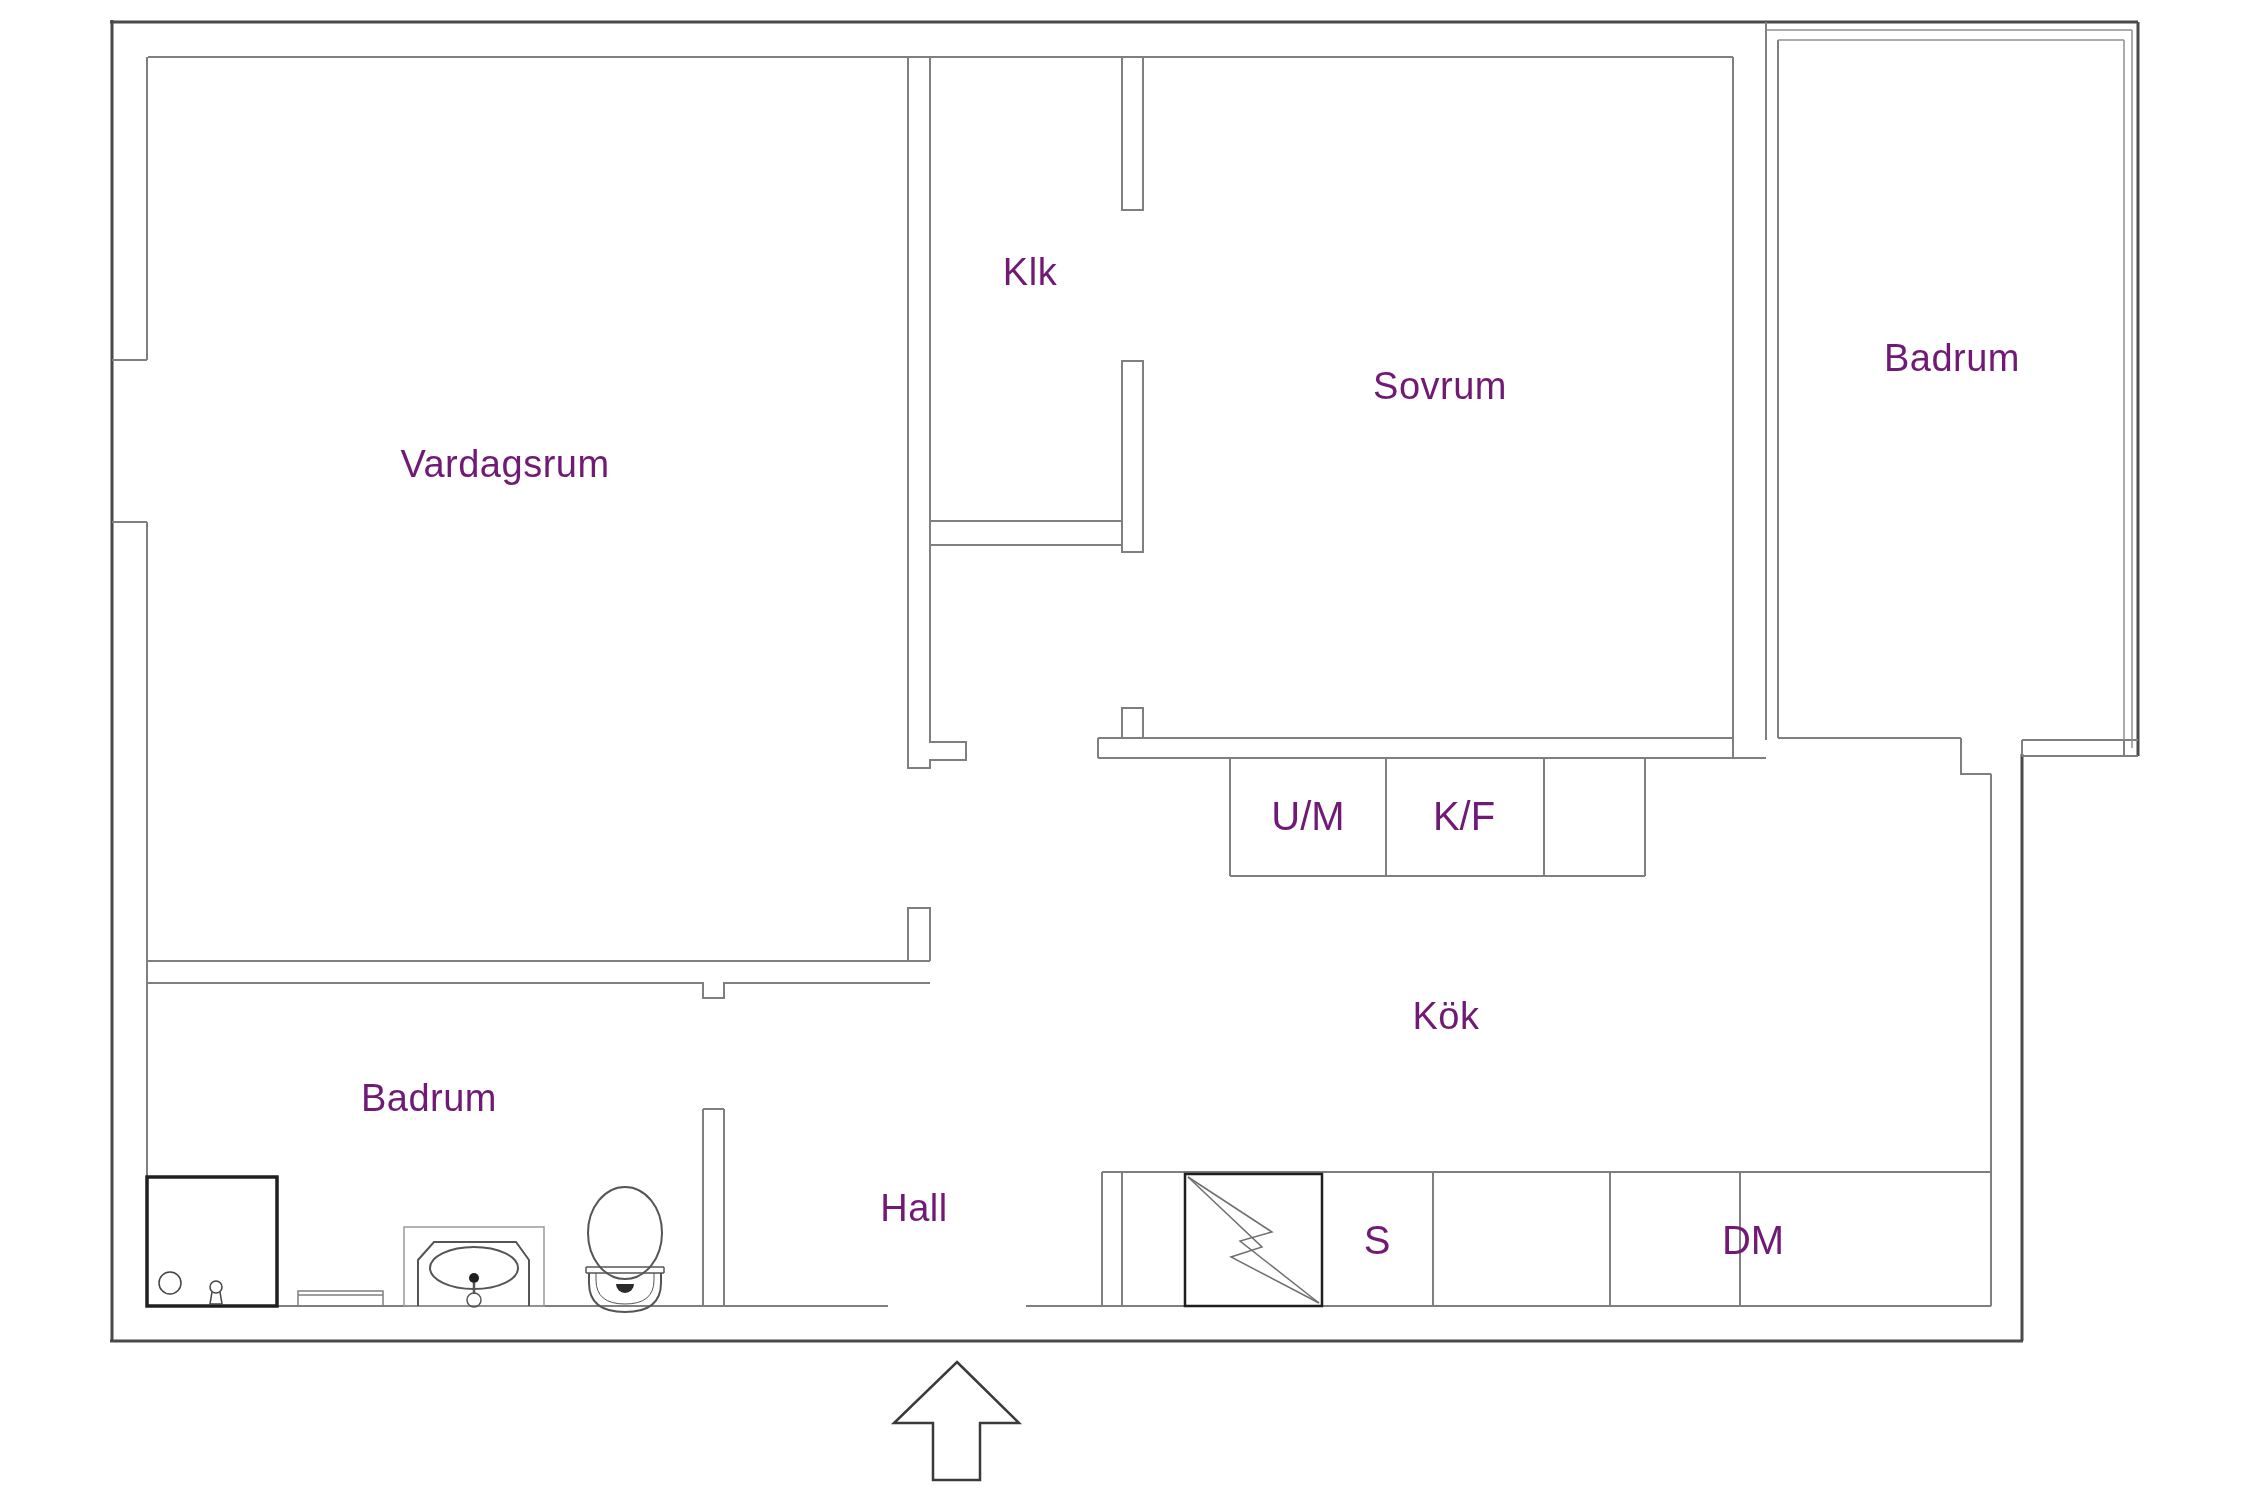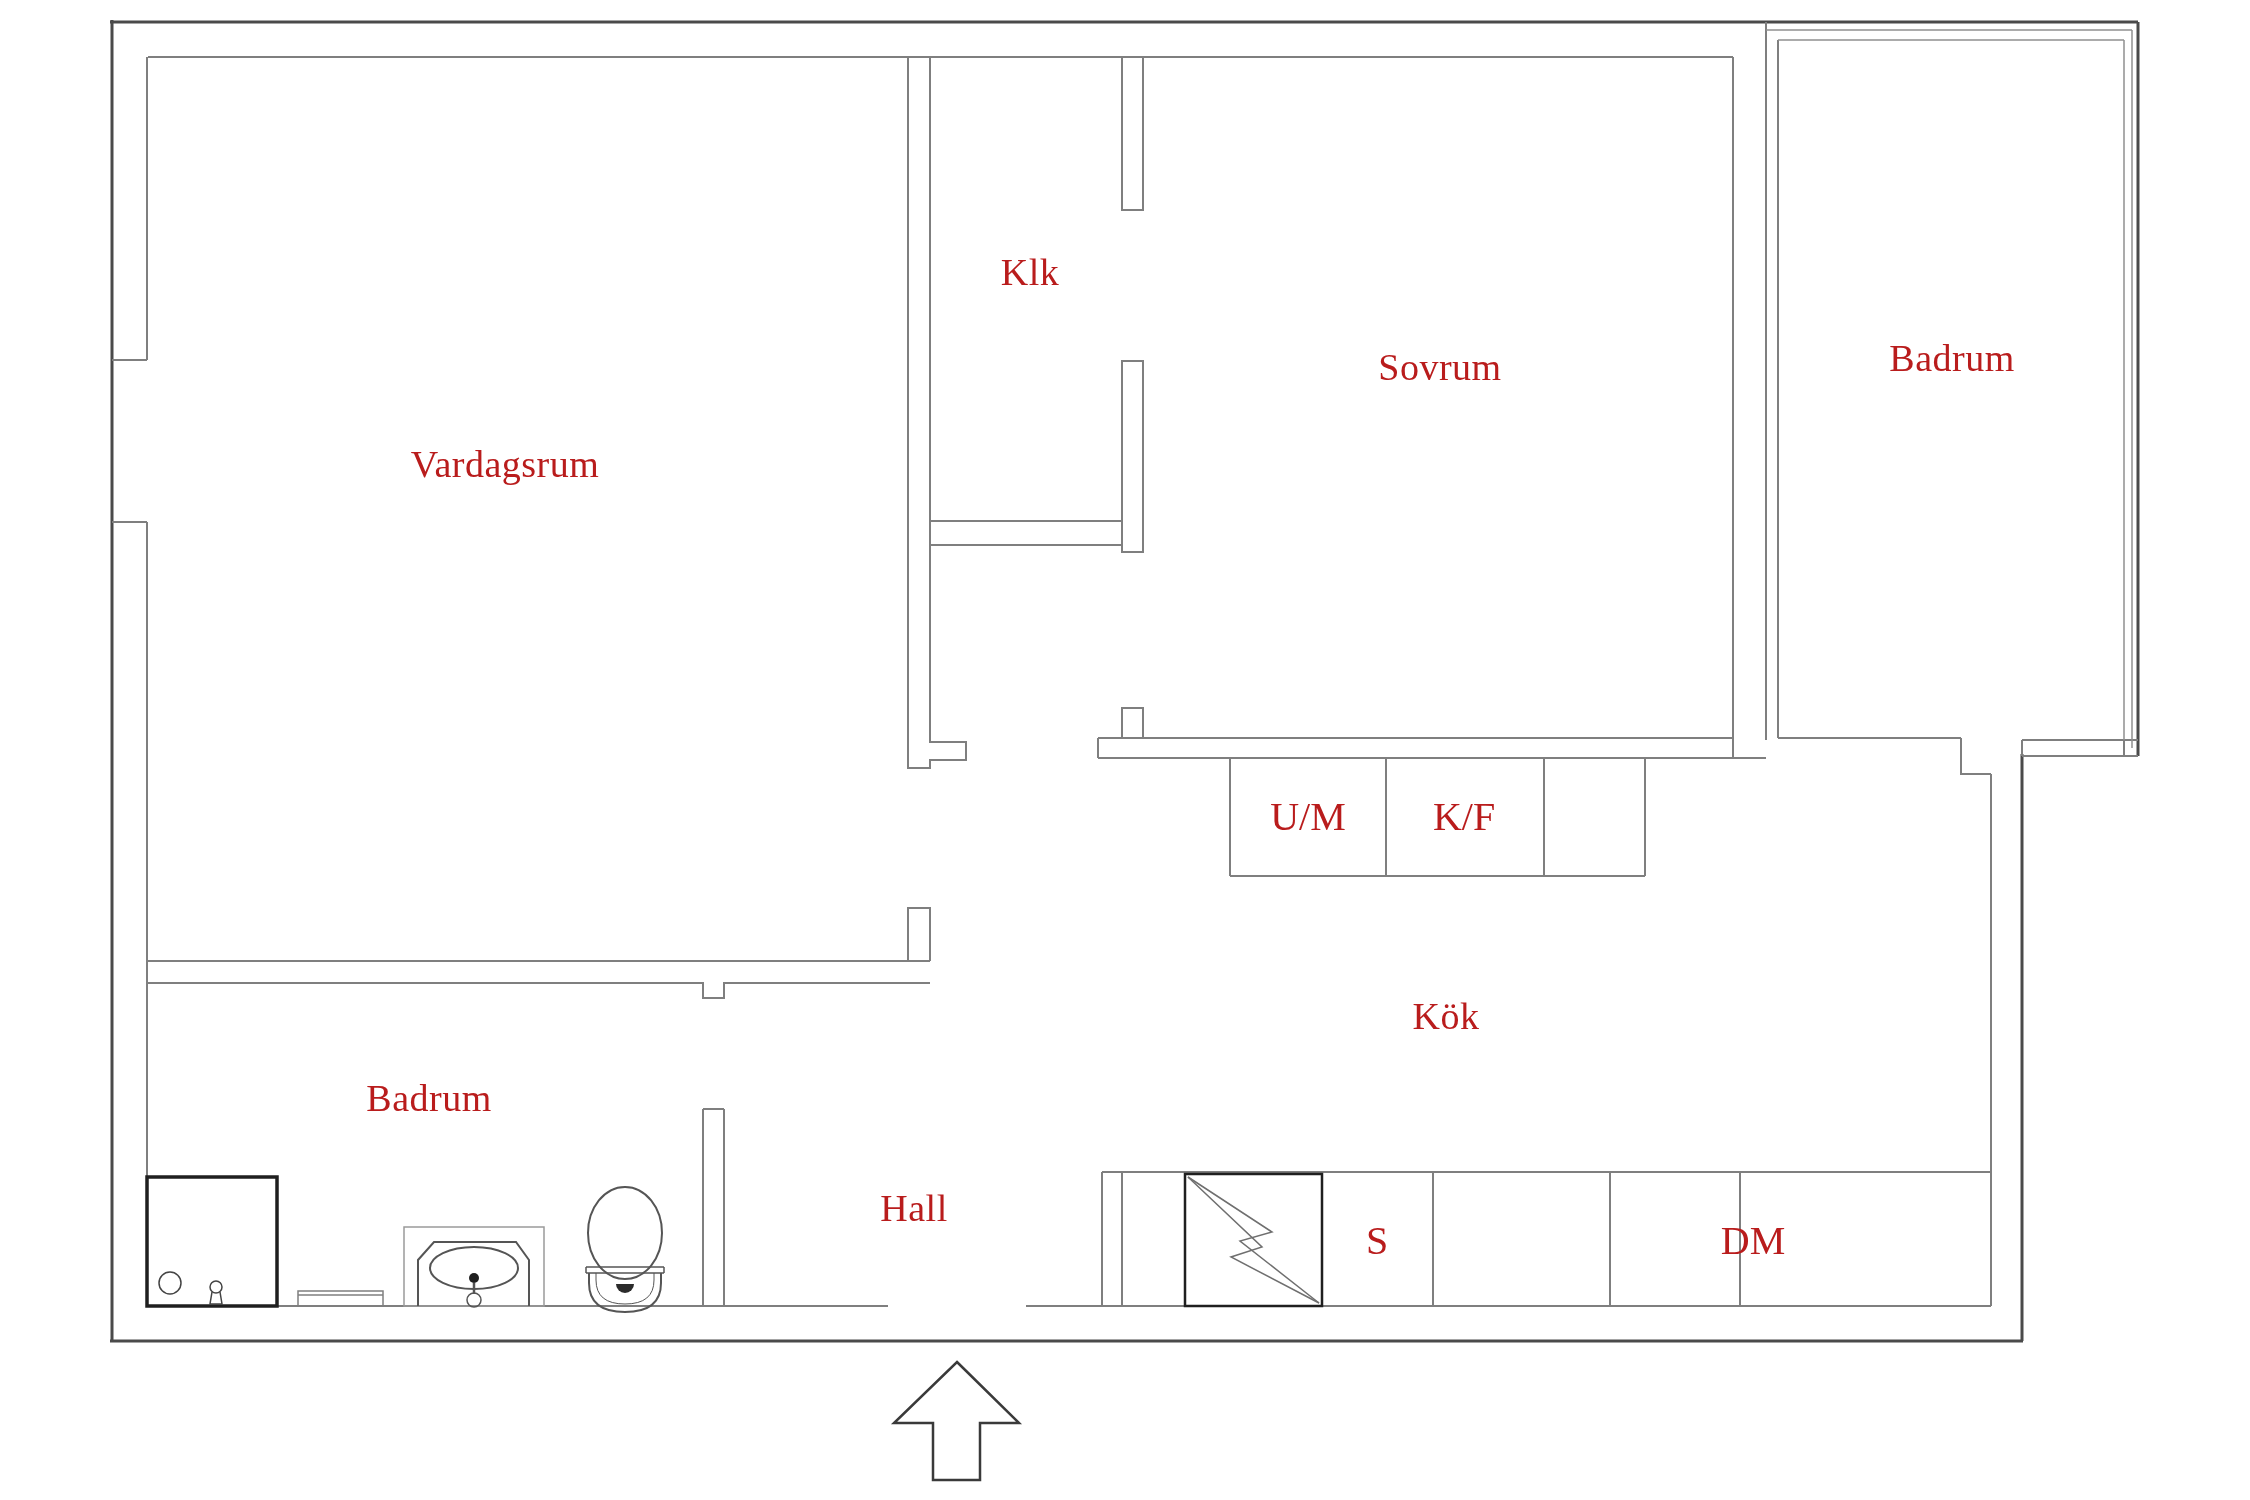--- a/index.html
+++ b/index.html
@@ -1,20 +1,20 @@
 <!DOCTYPE html>
 <html><head>
 <meta charset="utf-8">
 <style>
   html,body{margin:0;padding:0;background:#ffffff;}
   #stage{position:relative;width:2250px;height:1500px;background:#ffffff;overflow:hidden;
          font-family:"Liberation Serif","DejaVu Serif",serif;}
   #plan-svg{position:absolute;left:0;top:0;width:2250px;height:1500px;}
-  .lbl{position:absolute;transform:translate(-50%,-50%);color:#b91c1c;white-space:nowrap;
-       font-family:Liberation Serif, serif;}
+  .lbl{position:absolute;transform:translate(-50%,-50%);color:#701a75;white-space:nowrap;
+       font-family:Liberation Sans, sans-serif;}
   .room-lbl{font-size:38px;letter-spacing:0.5px;}
   .appl-lbl{font-size:40px;}
 </style>
 </head>
 <body>
 
 <div id="stage">
 
   <svg id="plan-svg" viewBox="0 0 2250 1500">
 
@@ -134,21 +134,21 @@
       <ellipse cx="625" cy="1233" rx="37" ry="46" stroke-width="2"></ellipse>
       <path d="M586,1267 H664 M586,1273 H664 M586,1267 V1273 M664,1267 V1273" stroke-width="1.5"></path>
       <path d="M589,1273 V1283 Q589,1312 625,1312 Q661,1312 661,1283 V1273" stroke-width="2"></path>
       <path d="M596,1273 V1280 Q596,1304 625,1304 Q654,1304 654,1280 V1273" stroke-width="1"></path>
       <path d="M616,1284 A9,9 0 0,0 634,1284 Z" fill="#2b2b2b" stroke="none"></path>
     </g>
   </svg>
 
   <div class="lbl room-lbl" style="left:505px;top:464px">Vardagsrum</div>
   <div class="lbl room-lbl" style="left:1030px;top:272px">Klk</div>
-  <div class="lbl room-lbl" style="left:1440px;top:367px">Sovrum</div>
+  <div class="lbl room-lbl" style="left:1440px;top:386px">Sovrum</div>
   <div class="lbl room-lbl" style="left:1952px;top:358px">Badrum</div>
   <div class="lbl room-lbl" style="left:1446px;top:1016px">Kök</div>
   <div class="lbl room-lbl" style="left:429px;top:1098px">Badrum</div>
   <div class="lbl room-lbl" style="left:914px;top:1208px">Hall</div>
 
   <div class="lbl appl-lbl" style="left:1308px;top:816px">U/M</div>
   <div class="lbl appl-lbl" style="left:1464px;top:816px">K/F</div>
   <div class="lbl appl-lbl" style="left:1377px;top:1240px">S</div>
   <div class="lbl appl-lbl" style="left:1753px;top:1240px">DM</div>
 

